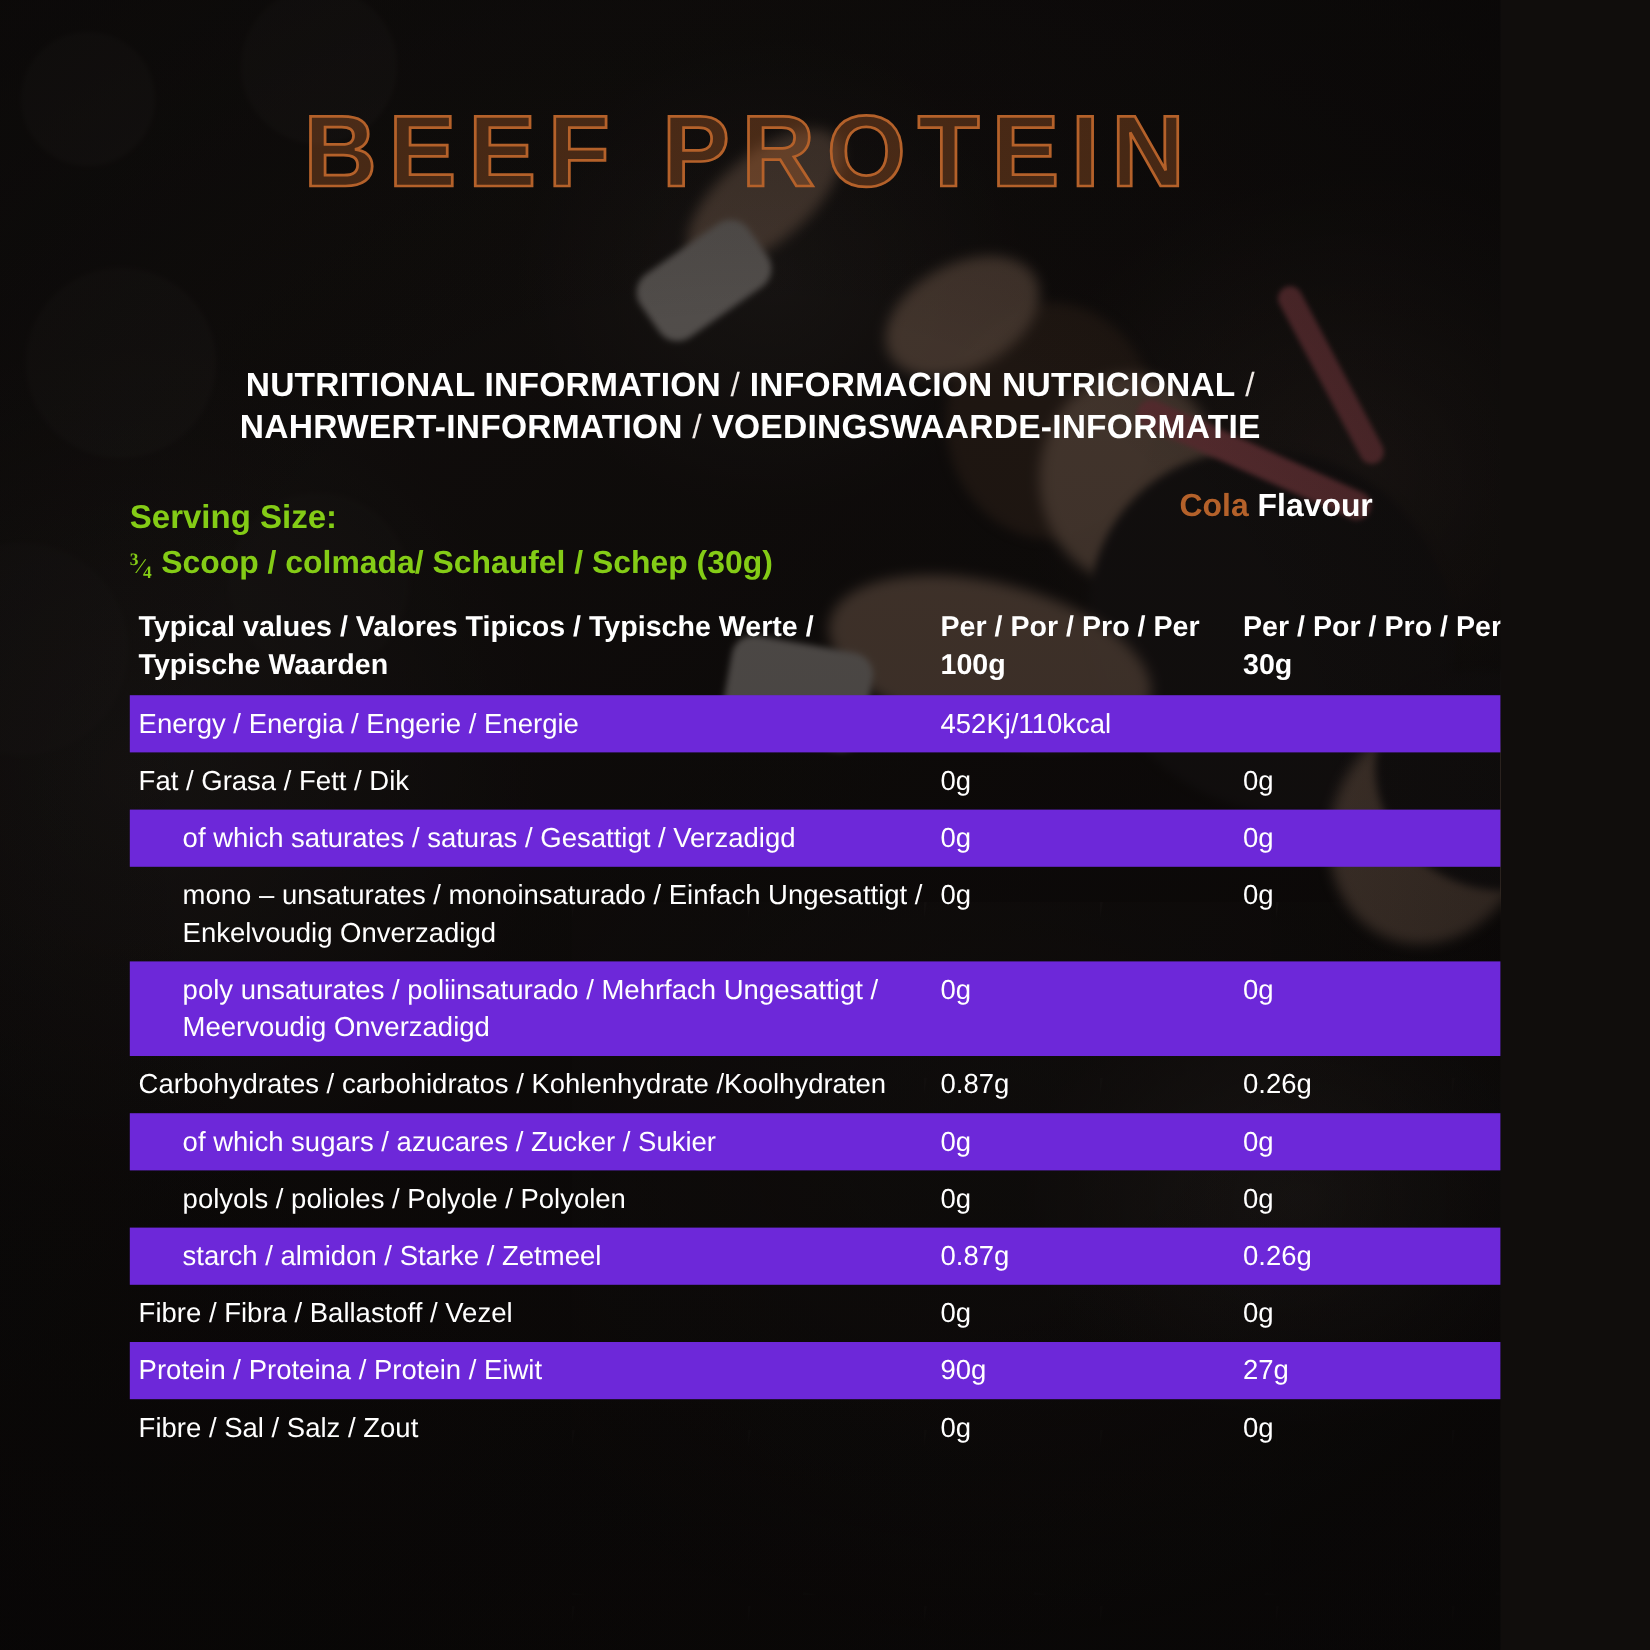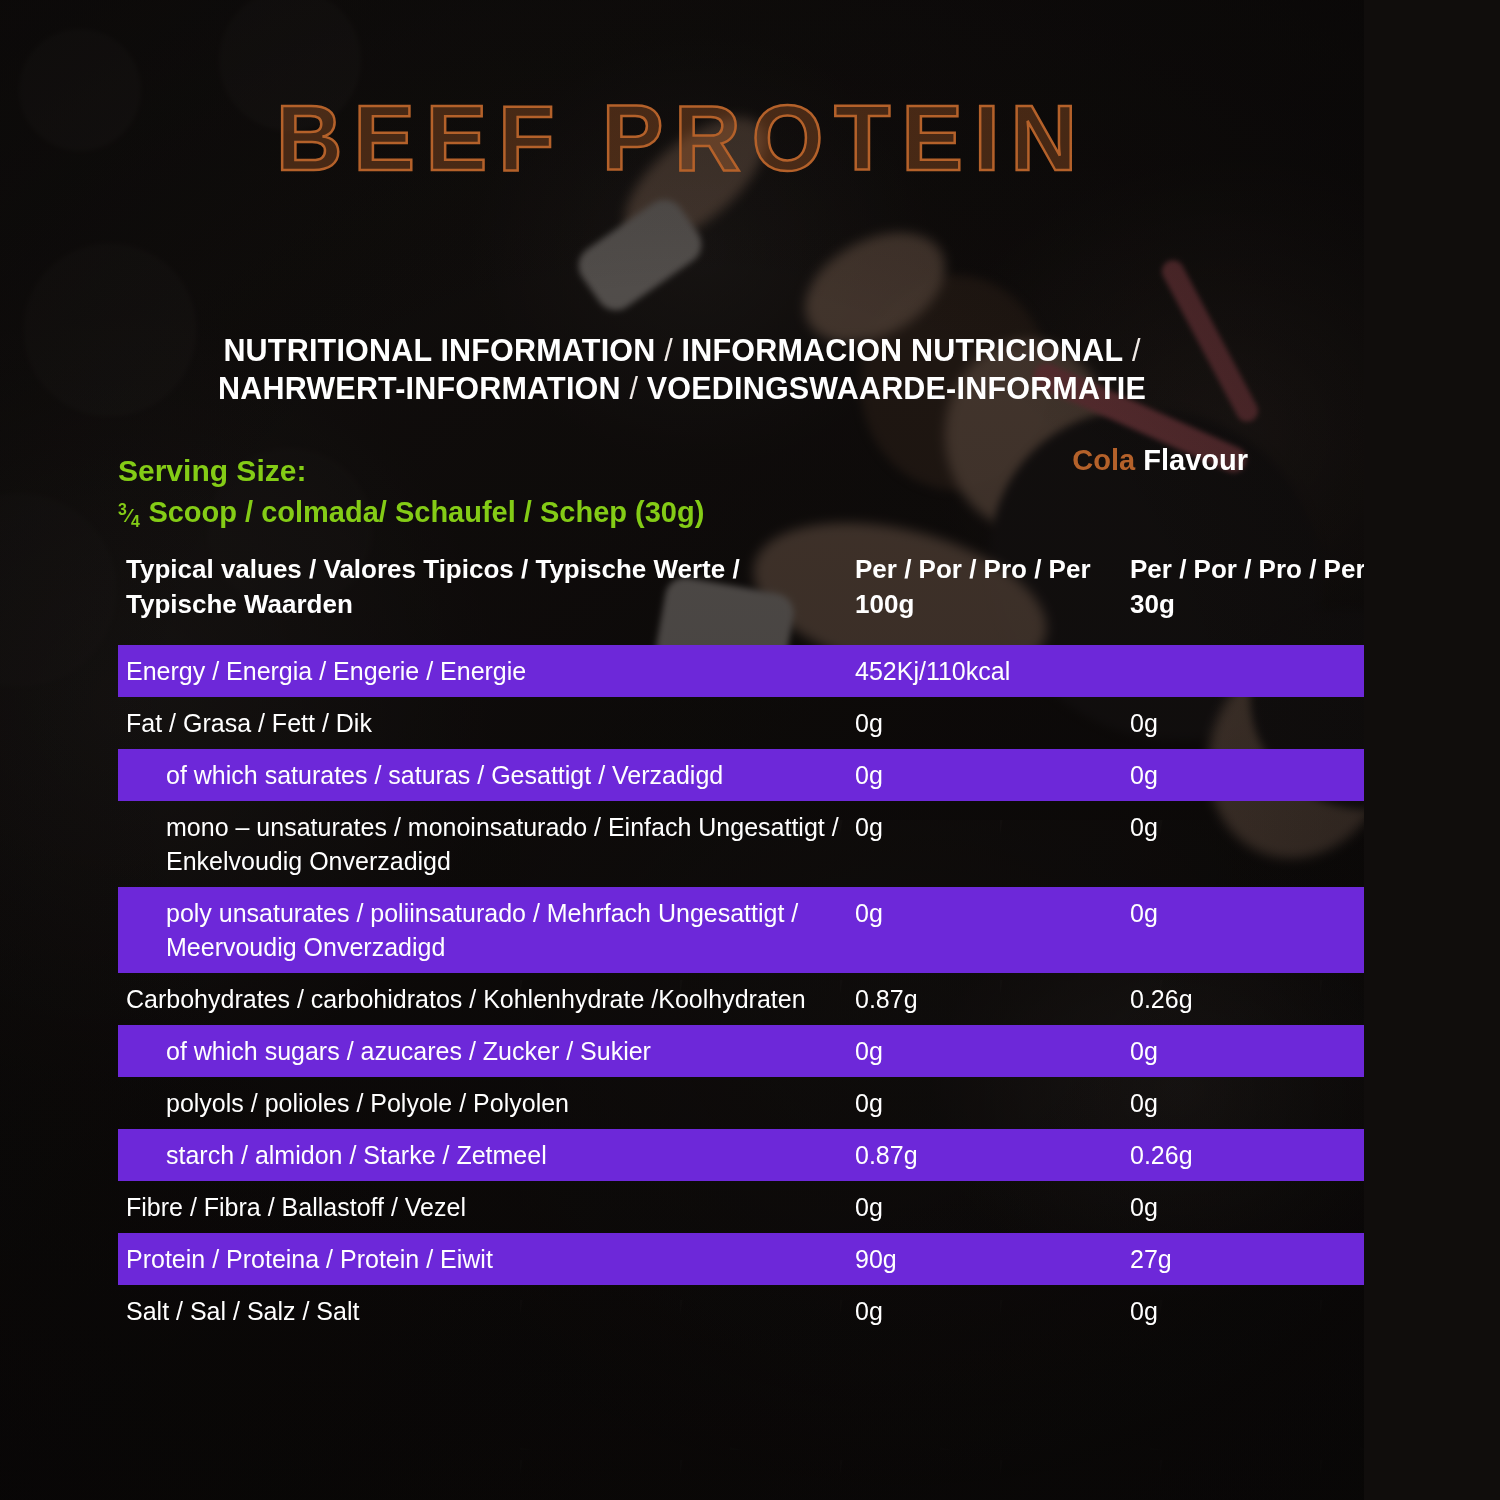--- a/index.html
+++ b/index.html
@@ -151,20 +151,21 @@
   }
   .serving .s-value {
     font-size: 29px;
     font-weight: bold;
     line-height: 40px;
     white-space: nowrap;
   }
   .serving .s-value .frac {
     font-size: 19px;
     letter-spacing: .5px;
+    font-family: Liberation Serif, serif;
   }
 
   .flavour {
     position: absolute;
     right: 116px;
     top: 444px;
     font-size: 29px;
     font-weight: bold;
     color: #ffffff;
     white-space: nowrap;
@@ -198,21 +199,21 @@
   }
   .row .c2 {
     flex: 1;
     padding: 9px 6px 9px 2px;
     font-size: 25px;
     line-height: 34px;
   }
   .row.header { font-weight: bold; }
   .row.header .c0,
   .row.header .c1,
-  .row.header .c2 { font-size: 26px; line-height: 35px; padding-top: 4px; padding-bottom: 23px; }
+  .row.header .c2 { font-size: 26px; line-height: 35px; padding-top: 4px; padding-bottom: 10px; }
   .row.indent .c0 { padding-left: 48px; }
 </style>
 </head>
 <body>
 
 <div id="page">
 
   <div class="bg">
     <div class="bg-tyres"></div>
     <div class="bg-floor"></div>
@@ -321,21 +322,21 @@
             <div class="c0">Fibre / Fibra / Ballastoff / Vezel</div>
             <div class="c1">0g</div>
             <div class="c2">0g</div>
           </div>
           <div class="row shade">
             <div class="c0">Protein / Proteina / Protein / Eiwit</div>
             <div class="c1">90g</div>
             <div class="c2">27g</div>
           </div>
           <div class="row">
-            <div class="c0">Salt / Sal / Salz / Salt</div>
+            <div class="c0">Fibre / Sal / Salz / Zout</div>
             <div class="c1">0g</div>
             <div class="c2">0g</div>
           </div>
         </div>
 
     </div>
   </div>
 </div>
 
 </body></html>

